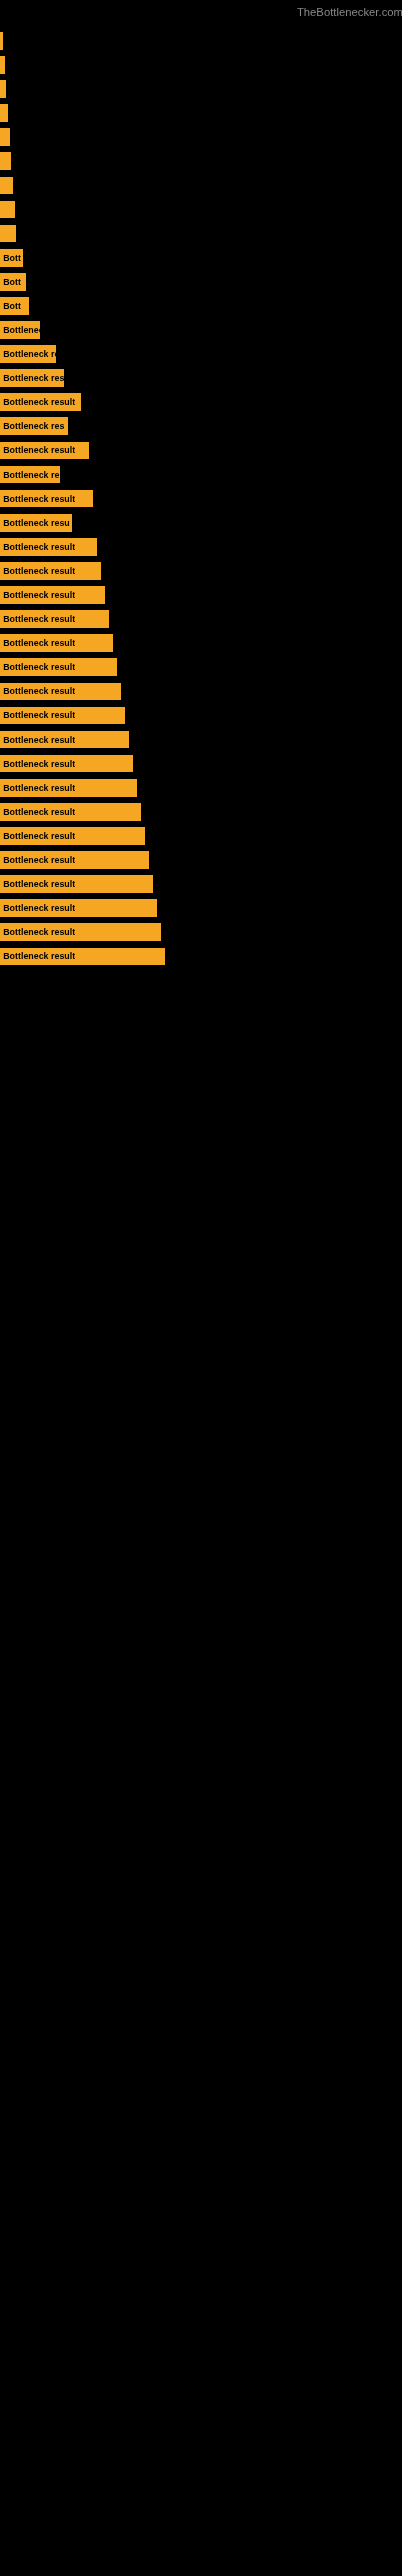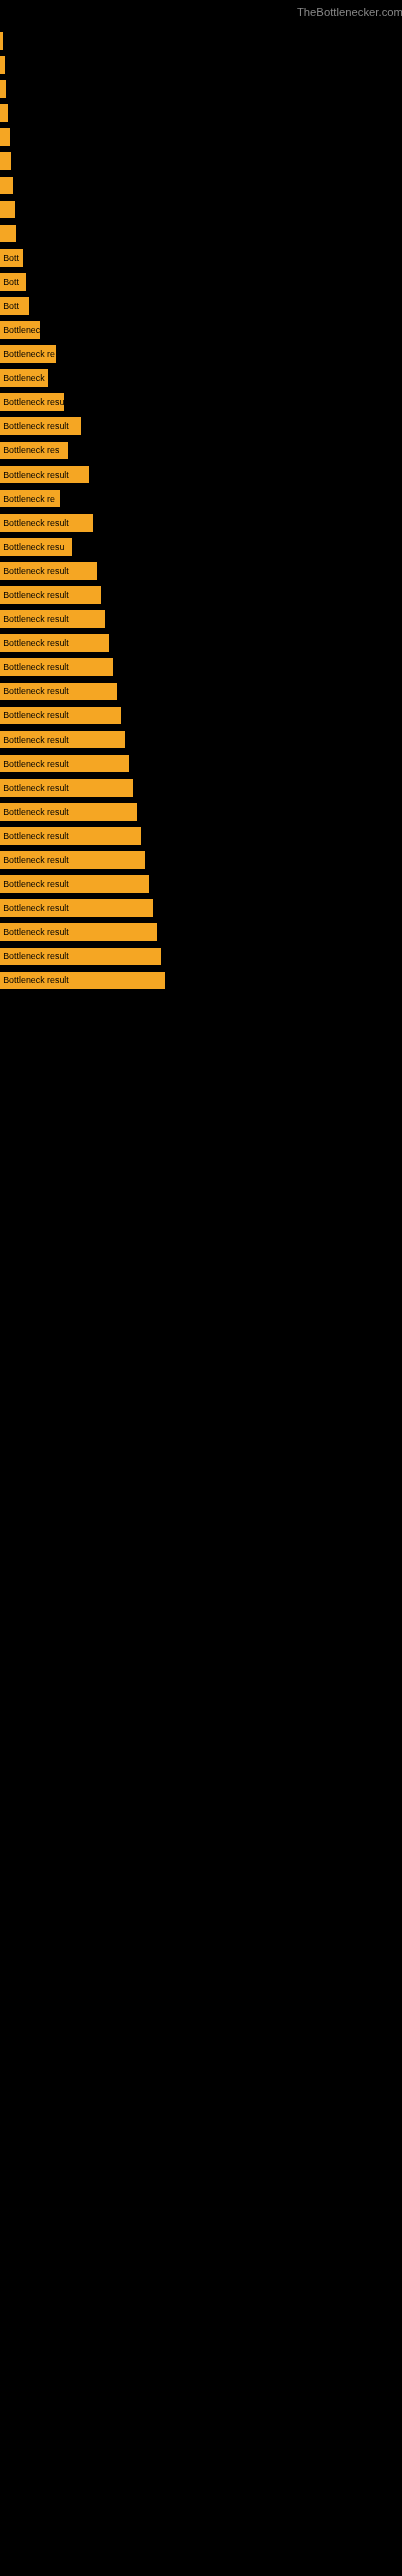--- a/index.html
+++ b/index.html
@@ -37,21 +37,21 @@
       background-color: #F5A623;
       height: 17.7px;
       display: flex;
       align-items: center;
       padding-left: 3.2px;
       min-width: 3.2px;
     }
     .bar-label {
       color: #000000;
       font-size: 8.9px;
-      font-weight: normal;
+      font-weight: bold;
       white-space: nowrap;
       overflow: hidden;
     }
   </style>
 </head>
 <body>
 
 <div class="site-title">TheBottlenecker.com</div>
 
 <div class="bars-container" id="bars-container">
@@ -101,25 +101,20 @@
       <div class="bar" style="width: 40px;">
         <span class="bar-label">Bottlenec</span>
       </div>
     </div>
     <div class="bar-row">
       <div class="bar" style="width: 56px;">
         <span class="bar-label">Bottleneck re</span>
       </div>
     </div>
     <div class="bar-row">
-      <div class="bar" style="width: 48px;">
-        <span class="bar-label">Bottleneck</span>
-      </div>
-    </div>
-    <div class="bar-row">
       <div class="bar" style="width: 64px;">
         <span class="bar-label">Bottleneck resu</span>
       </div>
     </div>
     <div class="bar-row">
       <div class="bar" style="width: 81px;">
         <span class="bar-label">Bottleneck result</span>
       </div>
     </div>
     <div class="bar-row">

